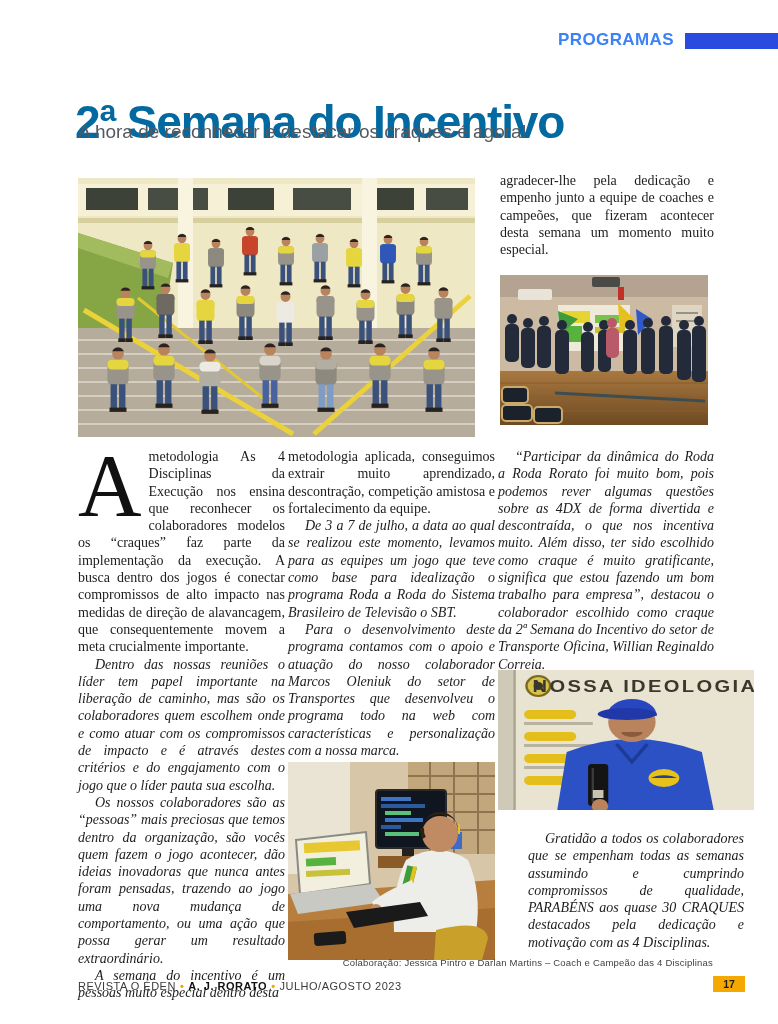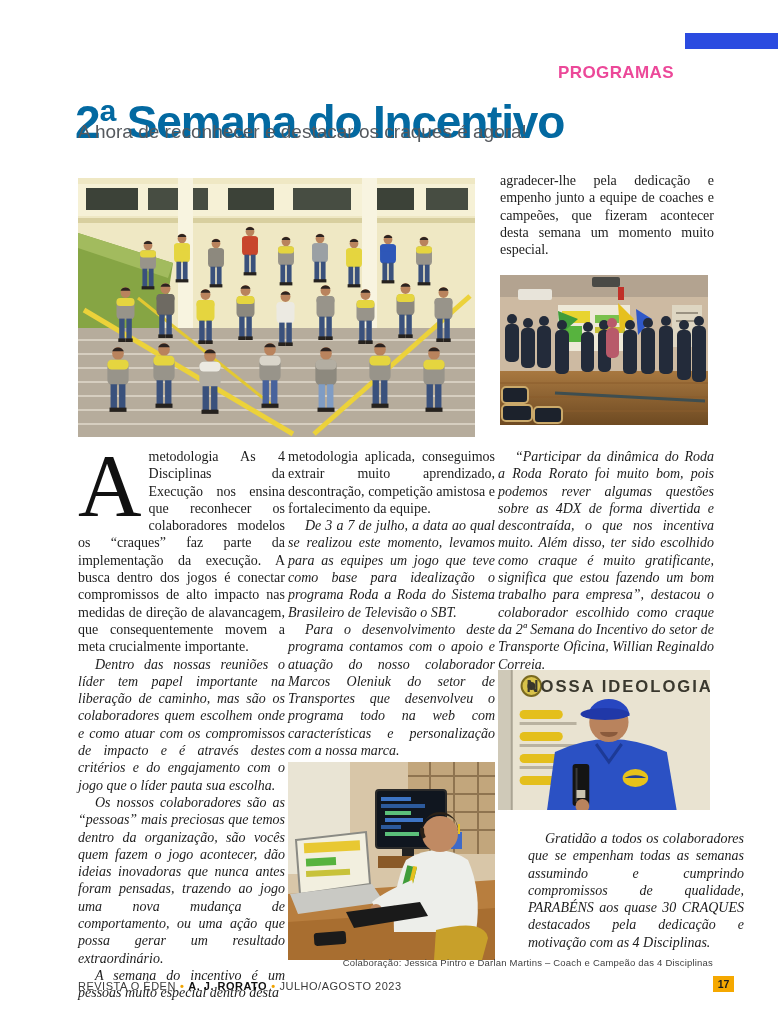--- a/index.html
+++ b/index.html
@@ -1,52 +1,52 @@
 <!DOCTYPE html>
 <html><head>
 <meta charset="utf-8">
 <style>
   html,body{margin:0;padding:0;background:#e8e8e8;}
   .page{position:relative;width:778px;height:1024px;margin:0 auto;background:#ffffff;
         overflow:hidden;font-family:"Liberation Serif",serif;}
   
   .tag-label{position:absolute;top:30px;right:104px;font:700 17px "Liberation Sans",sans-serif;
-             color:#ec4899;letter-spacing:.4px;margin-top:33px;}
+             color:#3b82f6;letter-spacing:.4px;}
   .tag-bar{position:absolute;top:33px;right:0;width:93px;height:16px;background:#2b4be0;}
   
   .title{position:absolute;left:75px;top:64px;font-family:"Liberation Sans",sans-serif;
          font-weight:700;font-size:46px;color:#0369a1;letter-spacing:-1.2px;white-space:nowrap;}
   .subtitle{position:absolute;left:78px;top:121px;font-family:"Liberation Sans",sans-serif;
             font-size:19px;color:#55595e;white-space:nowrap;}
   
   .photo{position:absolute;overflow:hidden;background:#ddd;}
   .photo svg{display:block;width:100%;height:100%;}
   .photo-main{left:78px;top:178px;width:397px;height:259px;}
   .photo-room{left:500px;top:275px;width:208px;height:150px;}
   .photo-dev{left:288px;top:762px;width:207px;height:198px;}
-  .photo-craque{left:498px;top:670px;width:212px;height:140px;}
+  .photo-craque{left:498px;top:670px;width:256px;height:140px;}
   
   .txtcol{position:absolute;color:#1c1c1c;}
   .txtcol p{margin:0;font-size:14px;line-height:17.3px;text-align:justify;}
   .txtcol p.indent{text-indent:17px;font-style:italic;}
   .col3-top{left:500px;top:172px;width:214px;}
   .col1{left:78px;top:448px;width:207px;}
   .col2{left:288px;top:448px;width:207px;}
   .col3b{left:498px;top:448px;width:216px;}
   .col3c{left:498px;top:830px;width:216px;margin-left:30px;}
   .dropcap{float:left;font-size:88px;line-height:72px;padding:2px 7px 0 0;color:#111;
            font-family:"Liberation Serif",serif;}
   
   .caption{position:absolute;right:65px;top:957px;font:400 9.5px "Liberation Sans",sans-serif;
            color:#3f3f3f;letter-spacing:.2px;}
   .footer{position:absolute;left:78px;top:980px;font:400 11px "Liberation Sans",sans-serif;
           color:#3a3a3a;letter-spacing:.5px;}
   .footer .bold{font-weight:700;color:#101010;}
   .footer .dot{color:#f0a400;font-weight:700;padding:0 4px;}
-  .page-badge{position:absolute;left:713px;top:976px;width:21px;height:16px;background:#f5a800;
+  .page-badge{position:absolute;left:713px;top:976px;width:32px;height:16px;background:#f5a800;
               color:#1c1c1c;font:700 10.5px "Liberation Sans",sans-serif;display:flex;
               align-items:center;justify-content:center;}
 </style>
 </head>
 <body>
 
 <div class="page">
 
   <div class="tag-label">PROGRAMAS</div>
   <div class="tag-bar"></div>

